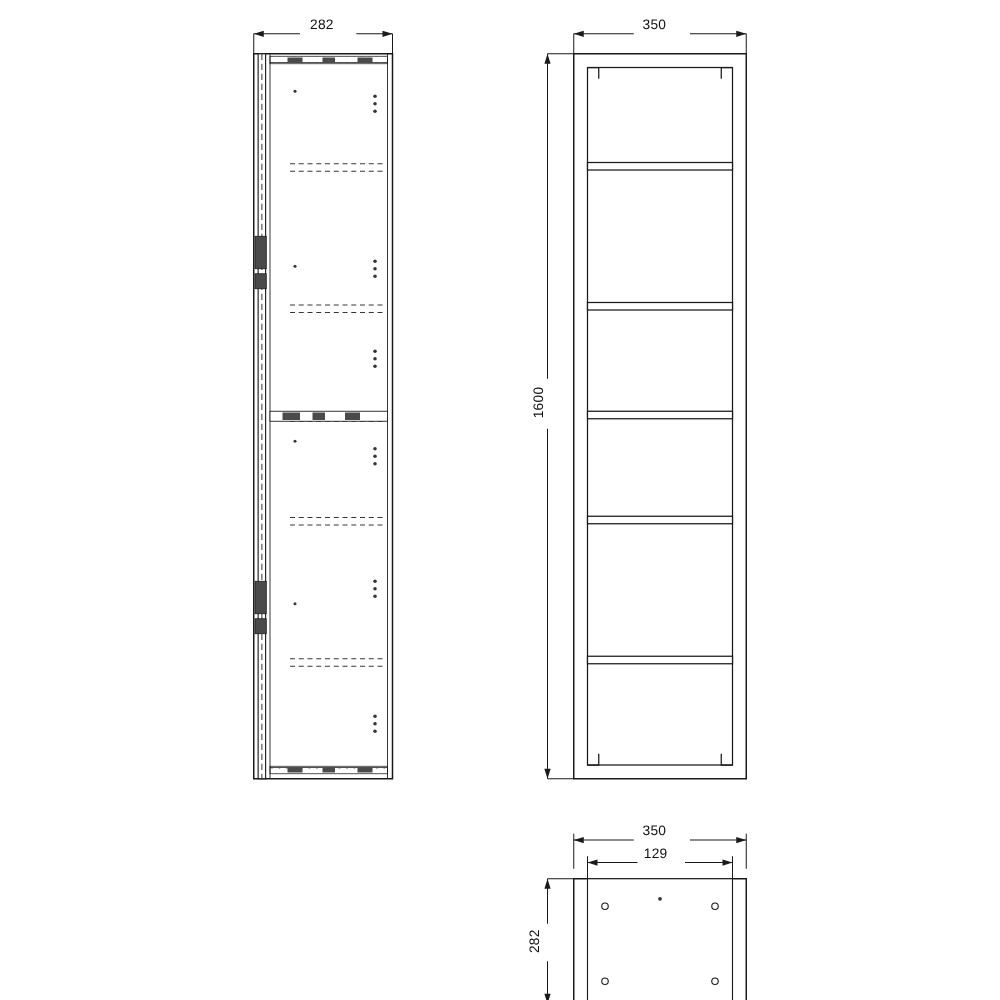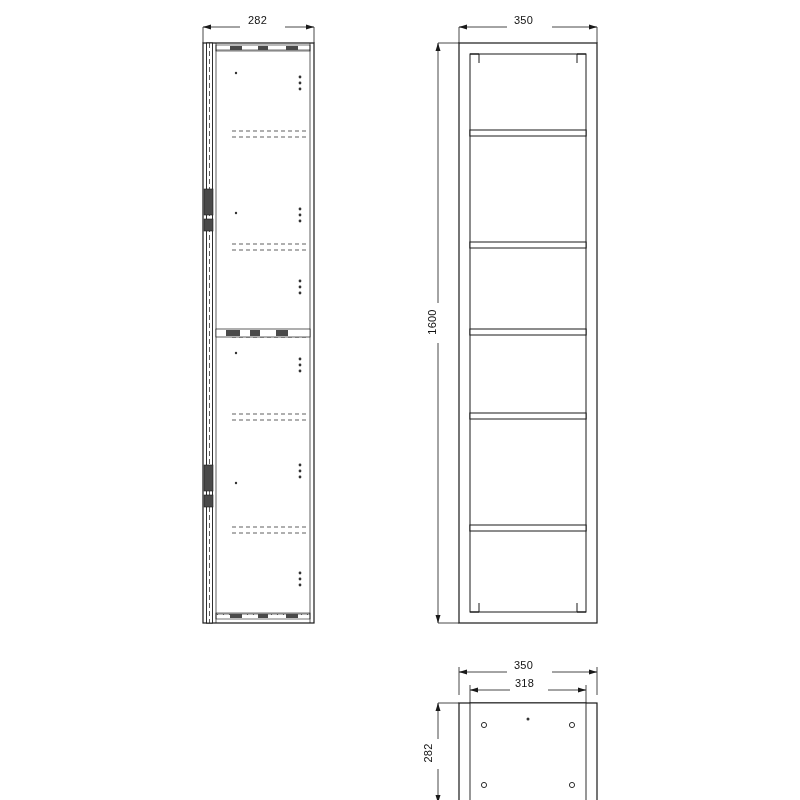--- a/index.html
+++ b/index.html
@@ -203,16 +203,16 @@
         <circle cx="572" cy="772" r="2.6"></circle>
       </g>
       <circle cx="528" cy="706" r="1.5" fill="#333"></circle>
     </g>
   </svg>
 
   <div class="dim-label" style="left:248px; top:1px;">282</div>
   <div class="dim-label" style="left:514px; top:1px;">350</div>
   <div class="dim-label vertical" style="left:419px; top:303px; transform:rotate(-90deg);">1600</div>
   <div class="dim-label" style="left:514px; top:646px;">350</div>
-  <div class="dim-label" style="left:515px; top:664px;">318</div>
+  <div class="dim-label" style="left:515px; top:664px;">129</div>
   <div class="dim-label vertical" style="left:419px; top:734px; transform:rotate(-90deg);">282</div>
 
 </div>
 
 </body></html>

